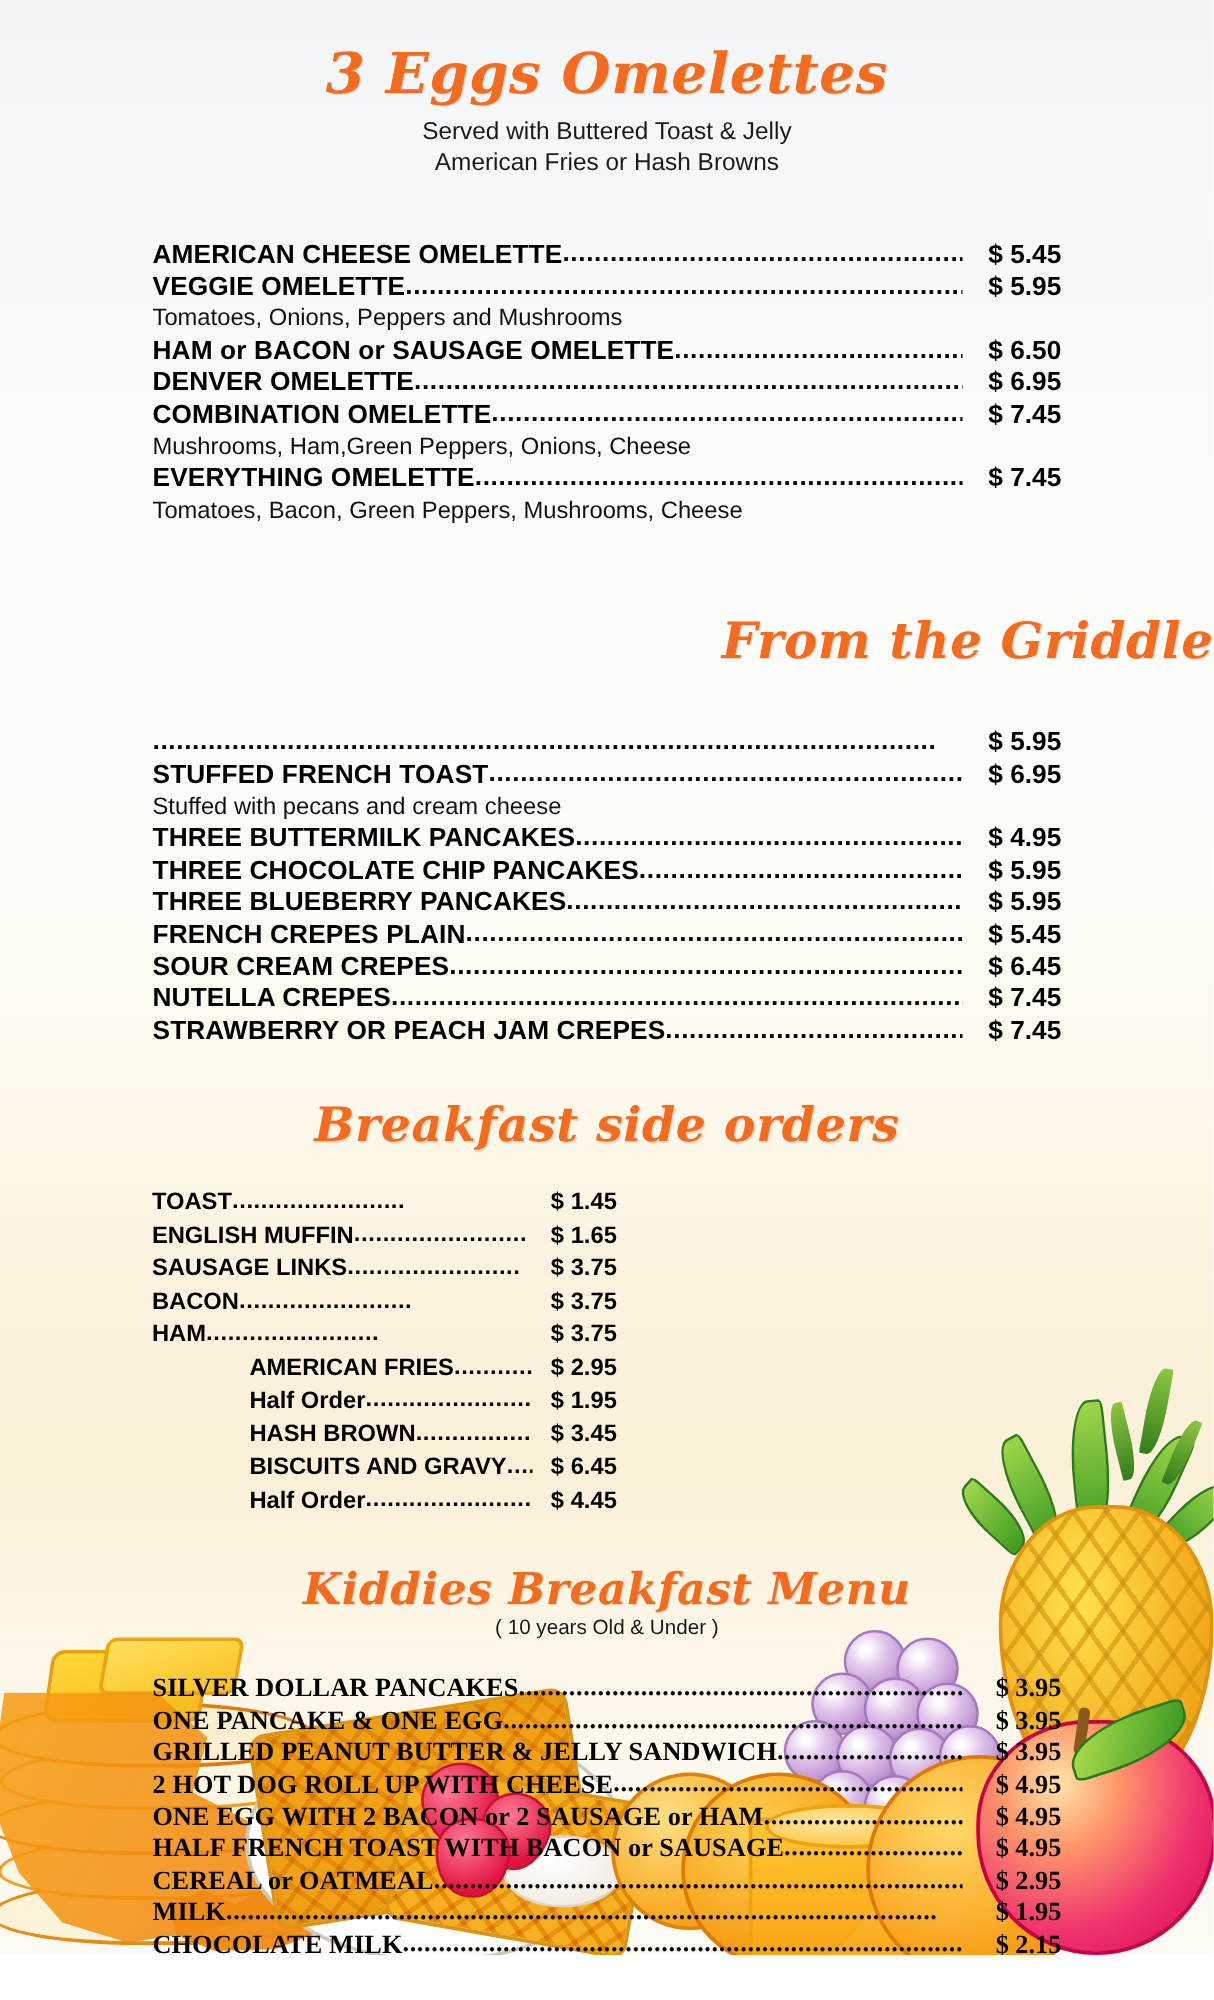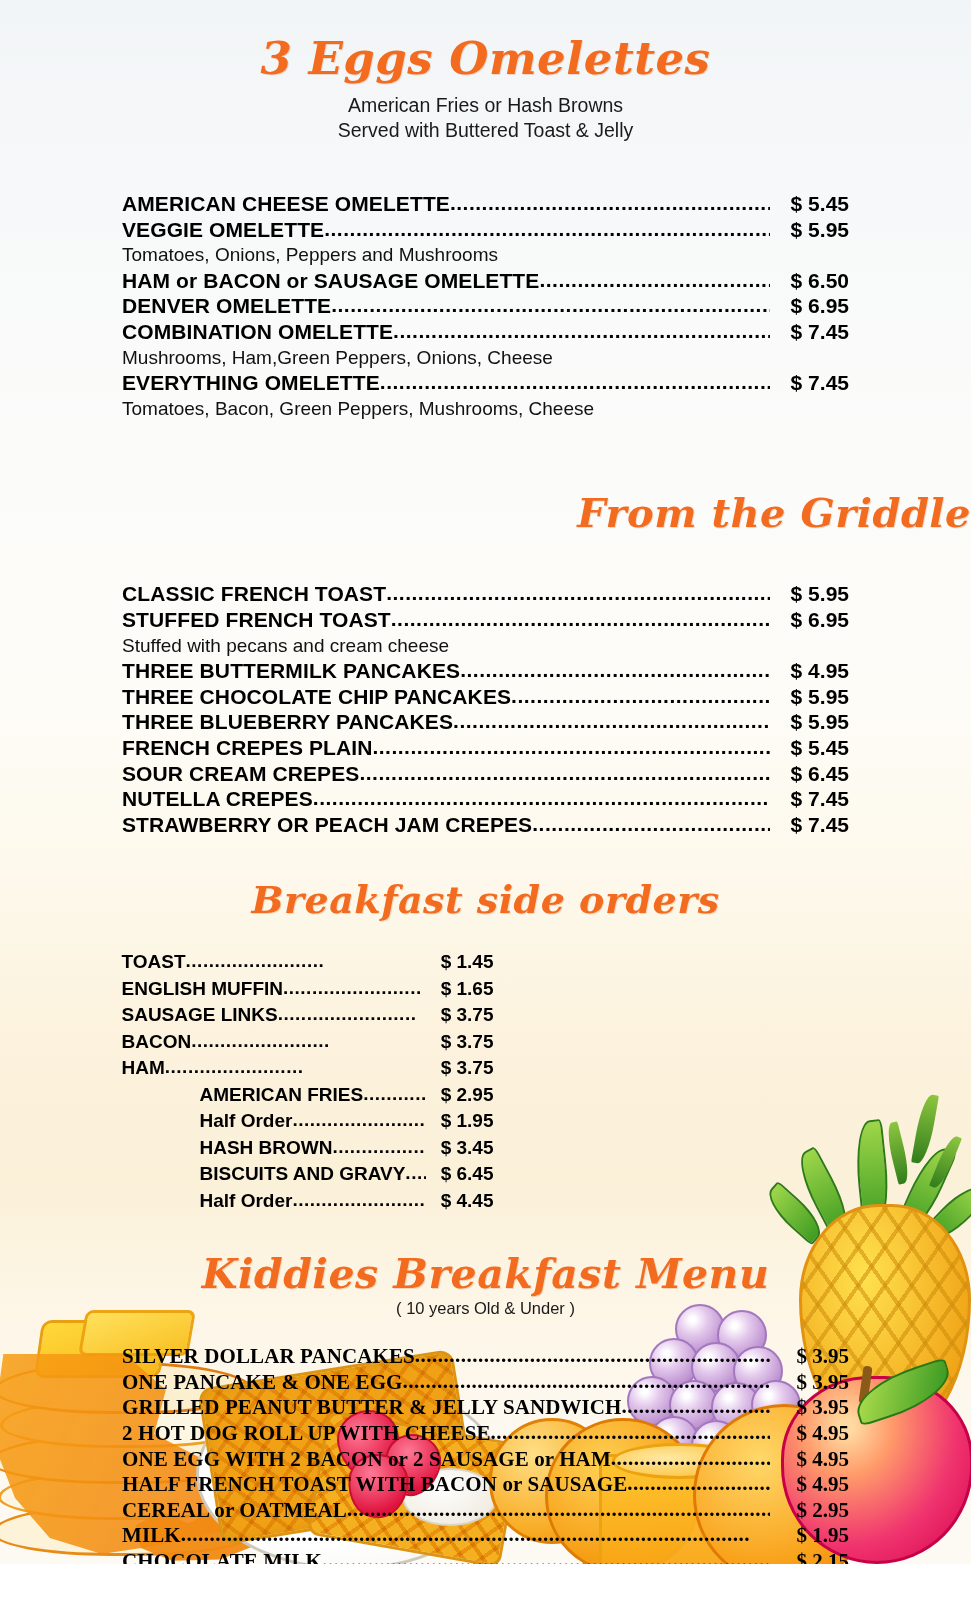--- a/index.html
+++ b/index.html
@@ -118,21 +118,21 @@
     font-weight:700;font-style:italic;
     color:#F26B1F;
     text-align:center;
     letter-spacing:.5px;
     line-height:1;
     text-shadow:1px 1px 0 rgba(180,70,10,.18);
   }
   .h-main{font-size:45px;padding-top:36px;}
   .h-griddle{font-size:40px;padding-top:0;text-align:right;}
   .h-side{font-size:38px;}
-  .h-kids{font-size:41px;}
+  .h-kids{font-size:35px;}
   .h-juice{font-size:36px;}
 
   .sub{
     text-align:center;color:#1a1a1a;
     font-size:19.5px;line-height:25px;
     margin-top:12px;
   }
   .subsmall{text-align:center;color:#1a1a1a;font-size:16.5px;margin-top:4px;}
 
   .list{margin:0 auto;width:727px;}
@@ -228,22 +228,22 @@
   <div class="art sprig">
     <div class="sp" style="left:70px;top:0;width:16px;height:70px;transform:rotate(10deg)"></div>
     <div class="sp" style="left:44px;top:28px;width:14px;height:62px;transform:rotate(-14deg)"></div>
     <div class="sp" style="left:92px;top:40px;width:13px;height:56px;transform:rotate(22deg)"></div>
   </div>
 
   <div class="content">
 
     <div class="script h-main">3 Eggs Omelettes</div>
     <div class="sub">
+      <div>Served with Buttered Toast &amp; Jelly</div>
       <div>American Fries or Hash Browns</div>
-      <div>Served with Buttered Toast &amp; Jelly</div>
     </div>
 
     <div class="list" style="margin-top:48px;">
       <div class="row">
         <span class="nm">AMERICAN CHEESE OMELETTE</span>
         <span class="dots">...................................................................................................</span>
         <span class="pr">$ 5.45</span>
       </div>
       <div class="row">
         <span class="nm">VEGGIE OMELETTE</span>
@@ -272,21 +272,20 @@
         <span class="dots">...................................................................................................</span>
         <span class="pr">$ 7.45</span>
       </div>
       <div class="desc">Tomatoes, Bacon, Green Peppers, Mushrooms, Cheese</div>
     </div>
 
     <div class="script h-griddle" style="margin-top:72px;">From the Griddle</div>
 
     <div class="list" style="margin-top:48px;">
       <div class="row">
-        <span class="nm">CLASSIC FRENCH TOAST</span>
         <span class="dots">...................................................................................................</span>
         <span class="pr">$ 5.95</span>
       </div>
       <div class="row">
         <span class="nm">STUFFED FRENCH TOAST</span>
         <span class="dots">...................................................................................................</span>
         <span class="pr">$ 6.95</span>
       </div>
       <div class="desc">Stuffed with pecans and cream cheese</div>
       <div class="row">

